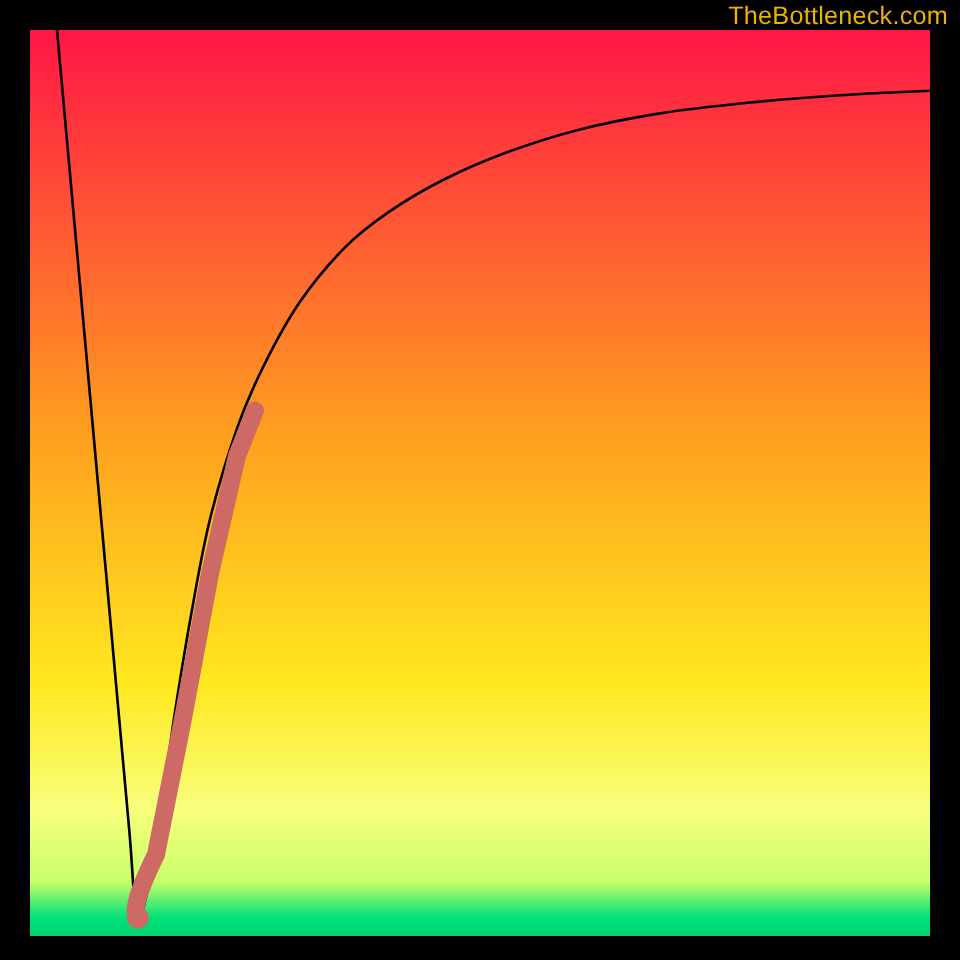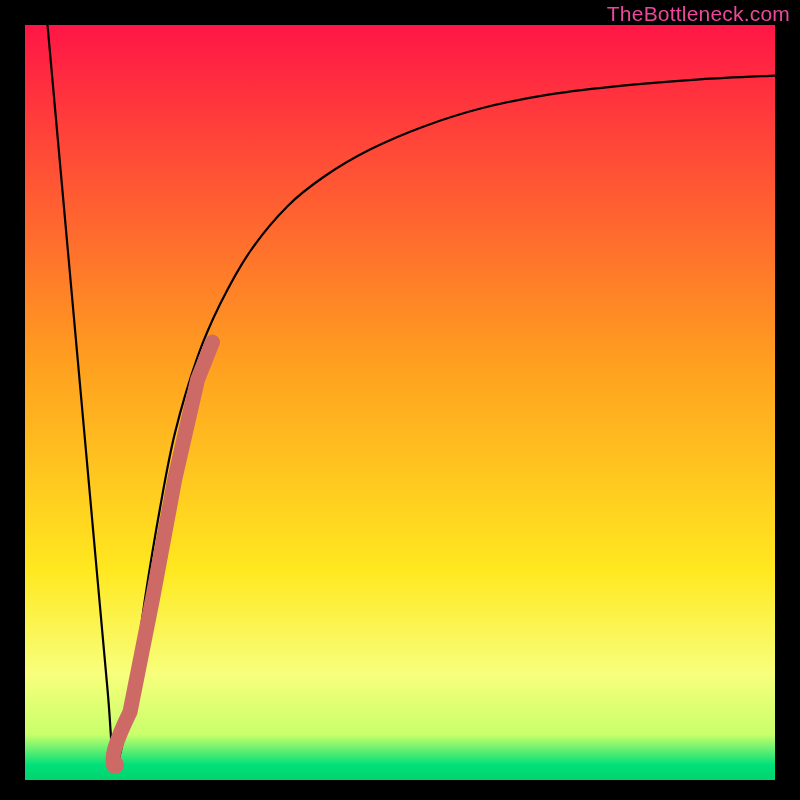--- a/index.html
+++ b/index.html
@@ -24,21 +24,21 @@
     left: 25px;
     top: 25px;
     width: 750px;
     height: 755px;
     overflow: hidden;
   }
   .attribution {
     position: absolute;
     top: 2px;
     right: 10px;
-    color: #ec4899;
+    color: #eab308;
     font-size: 21px;
     font-weight: 400;
     letter-spacing: 0.2px;
     z-index: 5;
   }
   svg.curve, svg.overlay {
     position: absolute;
     left: 0;
     top: 0;
     width: 750px;

